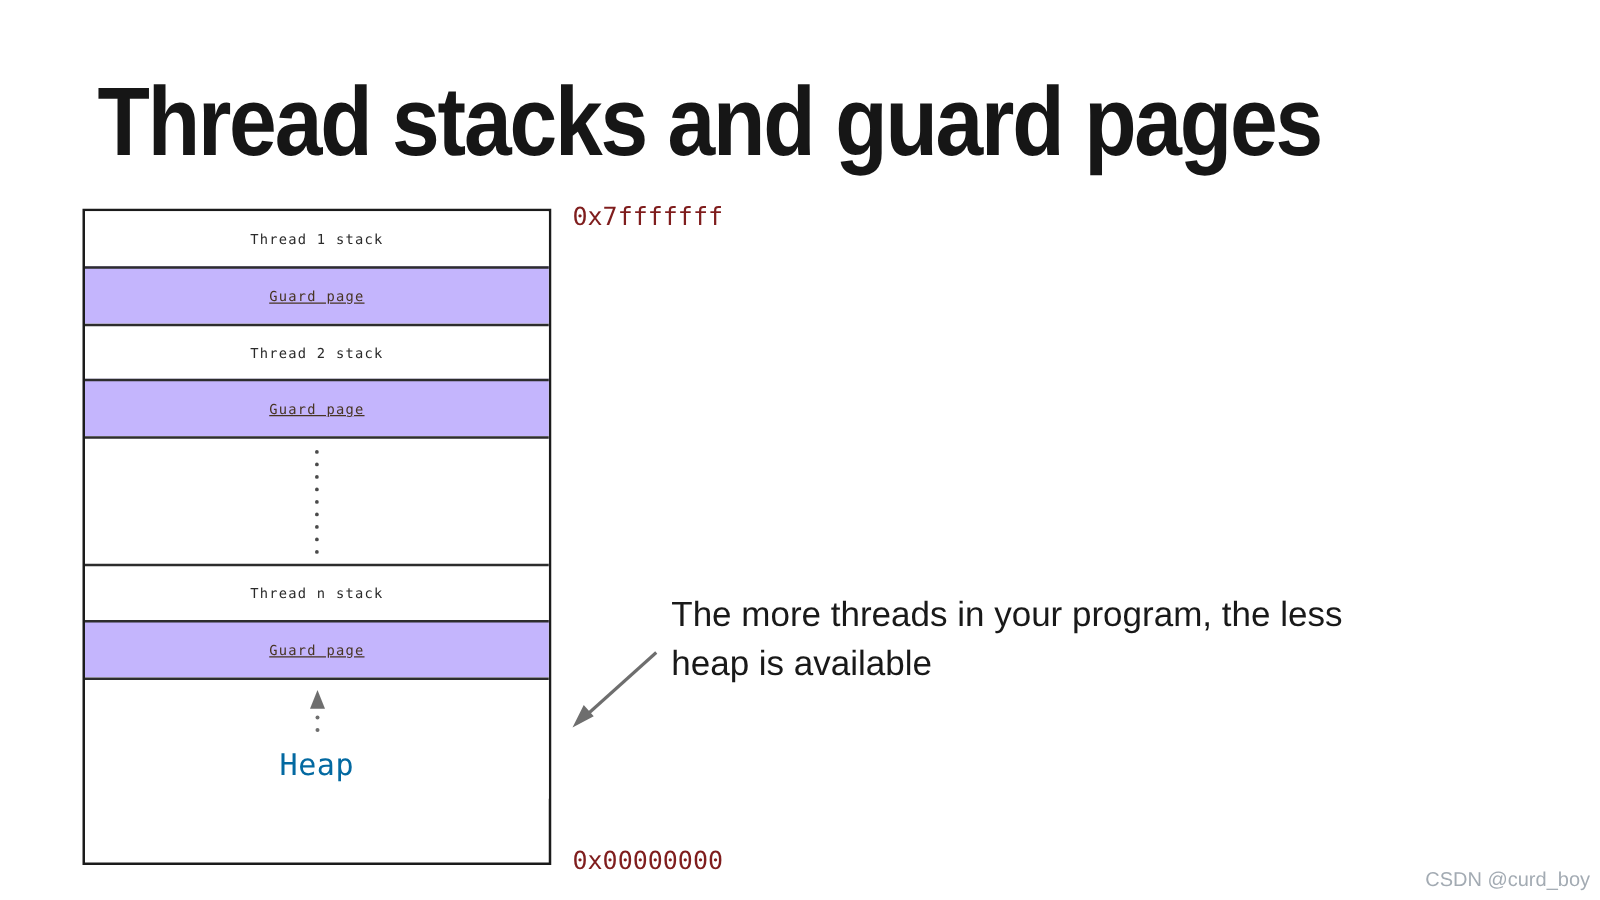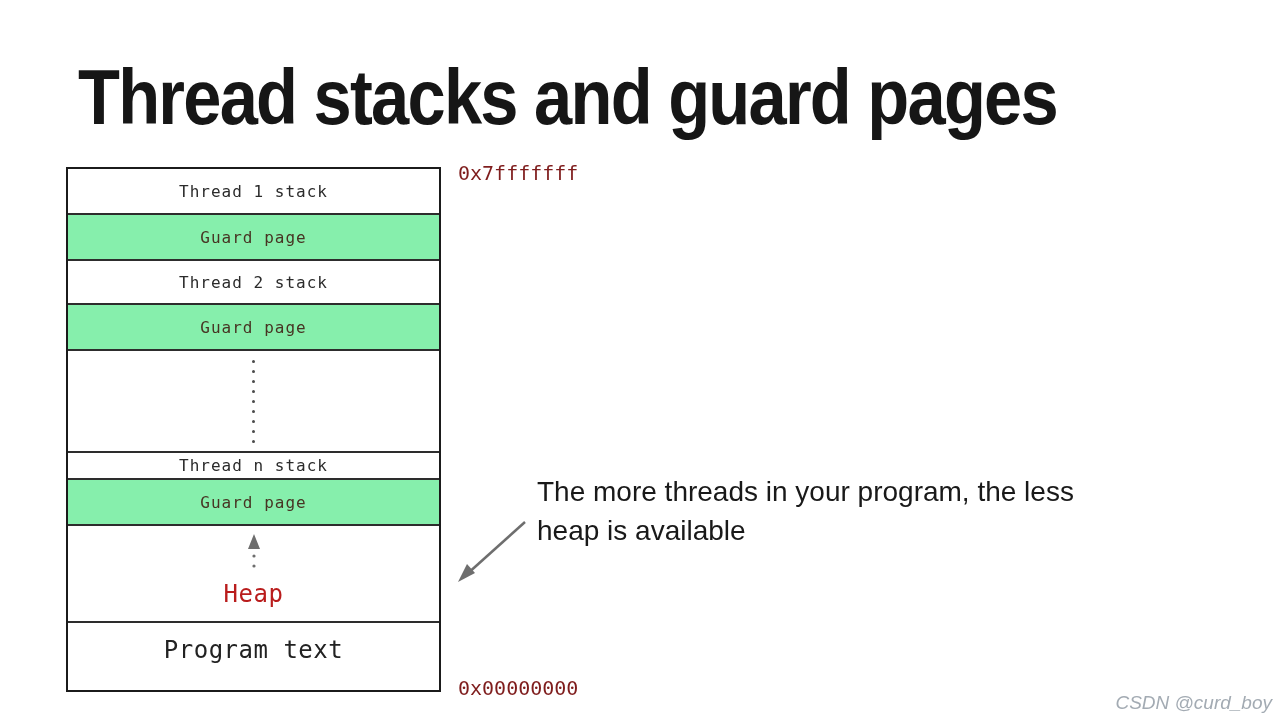--- a/index.html
+++ b/index.html
@@ -30,33 +30,33 @@
     flex-direction: column;
     background: #ffffff;
   }
 
   .mem-section {
     flex: 0 0 auto;
     display: flex;
     align-items: center;
     justify-content: center;
     font-family: "DejaVu Sans Mono", "Liberation Mono", monospace;
-    font-size: 16px;
+    font-size: 11px;
     letter-spacing: 1px;
     color: #2b2b2b;
     background: #ffffff;
   }
   .mem-section + .mem-section { border-top: 2px solid #2d2d2d; }
 
   .sec-thread1  { height: 44px; }
-  .sec-guard    { height: 46px; background: #86efac; color: #473423; }
+  .sec-guard    { height: 46px; background: #c4b5fd; color: #473423; text-decoration: underline; }
   .sec-thread2  { height: 44px; }
   .sec-dots     { height: 102px; flex-direction: column; justify-content: center; gap: 7px; }
-  .sec-threadn  { height: 27px; }
-  .sec-heap     { height: 97px; flex-direction: column; justify-content: flex-start; padding-top: 8px; font-size: 24px; letter-spacing: 0.5px; color: #b91c1c; align-items: center; }
+  .sec-threadn  { height: 45px; }
+  .sec-heap     { height: 97px; flex-direction: column; justify-content: flex-start; padding-top: 8px; font-size: 24px; letter-spacing: 0.5px; color: #0369a1; align-items: center; }
   .sec-program  { height: 55px; font-size: 24px; letter-spacing: 0.5px; color: #222; }
 
   .ellipsis-dot {
     width: 3px; height: 3px; border-radius: 50%;
     background: #4a4a4a;
   }
 
   .heap-arrow { margin-bottom: 6px; }
   .heap-label { margin-top: 2px; }
 
@@ -85,23 +85,22 @@
   .pointer-arrow {
     position: absolute;
     left: 448px;
     top: 512px;
   }
 
   .watermark {
     position: absolute;
     right: 8px;
     bottom: 6px;
-    font-size: 19px;
+    font-size: 16px;
     color: #a3abb3;
-    font-style: italic;
   }
 </style>
 </head>
 <body>
 
 <h1 class="slide-title">Thread stacks and guard pages</h1>
 
 <div class="memory-box">
   <div class="mem-section sec-thread1">
     <span>Thread 1 stack</span>
@@ -133,23 +132,20 @@
     <span>Guard page</span>
   </div>
   <div class="mem-section sec-heap">
     <svg class="heap-arrow" width="14" height="38" viewBox="0 0 14 38">
       <polygon points="7,0 13,15 1,15" fill="#6e6e6e"></polygon>
       <circle cx="7" cy="22" r="1.6" fill="#6e6e6e"></circle>
       <circle cx="7" cy="32" r="1.6" fill="#6e6e6e"></circle>
     </svg>
     <span class="heap-label">Heap</span>
   </div>
-  <div class="mem-section sec-program">
-    <span>Program text</span>
-  </div>
 </div>
 
 <div class="addr addr-top">0x7fffffff</div>
 <div class="addr addr-bottom">0x00000000</div>
 
 <div class="annotation">The more threads in your program, the less heap is available</div>
 
 <svg class="pointer-arrow" width="90" height="80" viewBox="0 0 90 80">
   <line x1="77" y1="10" x2="18" y2="63" stroke="#6e6e6e" stroke-width="2.5"></line>
   <polygon points="10,70 27,61 19,52" fill="#6e6e6e"></polygon>

